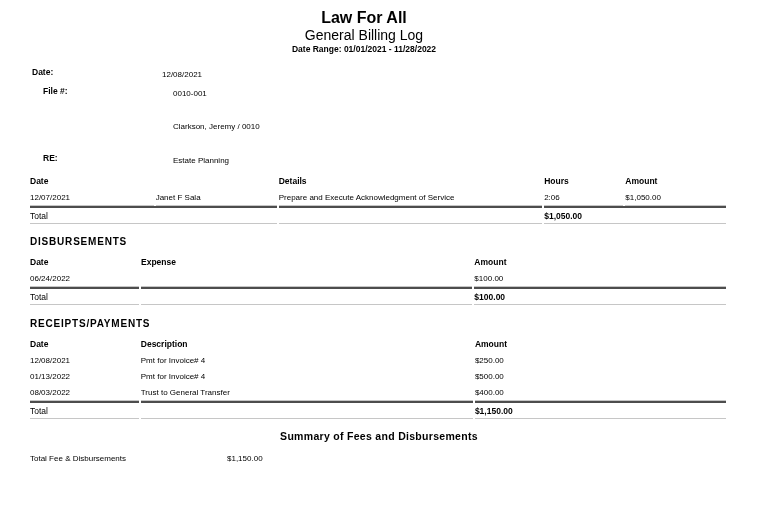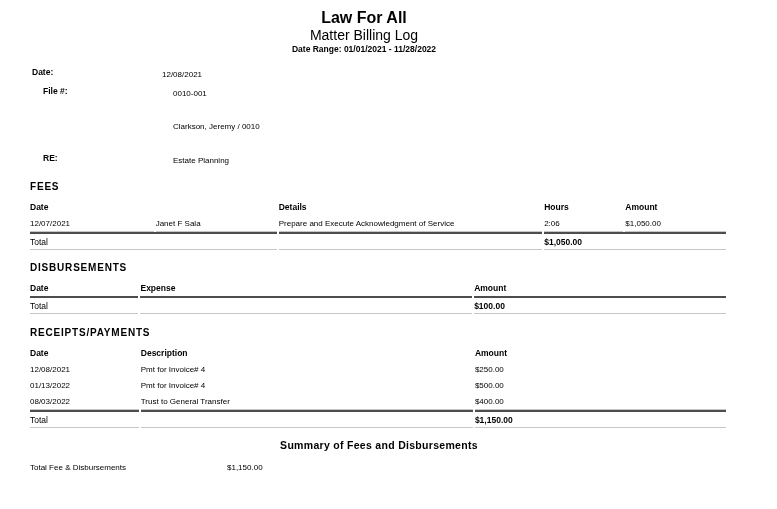--- a/index.html
+++ b/index.html
@@ -66,40 +66,39 @@
   .summary-label { display:inline-block; width:197px; font-size:8px; }
   .summary-value { font-size:8px; }
 </style>
 </head>
 <body>
 
 <div class="page">
 
   <div class="report-header">
     <div class="firm-name">Law For All</div>
-    <div class="report-title">Matter Billing Log</div>
+    <div class="report-title">General Billing Log</div>
     <div class="date-range">Date Range: 01/01/2021 - 11/28/2022</div>
   </div>
 
   <div class="info-block">
     <div class="info-row">
       <span class="info-label">Date:</span><span class="info-value">12/08/2021</span>
     </div>
     <div class="info-row">
       <span class="info-label">File #:</span><span class="info-value">0010-001</span>
     </div>
     <div class="info-row client-row">
       <span class="info-label"></span><span class="info-value">Clarkson, Jeremy / 0010</span>
     </div>
     <div class="info-row re-row">
       <span class="info-label">RE:</span><span class="info-value">Estate Planning</span>
     </div>
   </div>
 
-  <div class="section-heading fees-heading">FEES</div>
   <table class="billing-table">
     <colgroup>
       <col style="width:128px">
         <col style="width:125px">
         <col style="width:268px">
         <col style="width:82px">
         <col style="width:104px">
     </colgroup>
     <tbody>
       <tr class="head-row">
@@ -129,20 +128,25 @@
     <colgroup>
       <col style="width:111px">
         <col style="width:340px">
         <col style="width:258px">
     </colgroup>
     <tbody>
       <tr class="head-row">
         <th>Date</th>
         <th>Expense</th>
         <th class="amt">Amount</th>
+      </tr>
+      <tr class="data-row last-data-row">
+        <td>06/24/2022</td>
+        <td></td>
+        <td class="amt">$100.00</td>
       </tr>
       <tr class="total-row">
         <td>Total</td>
         <td></td>
         <td class="amt total-amount">$100.00</td>
       </tr>
     </tbody>
   </table>
 
   <div class="section-heading rcpt-heading">RECEIPTS/PAYMENTS</div>

